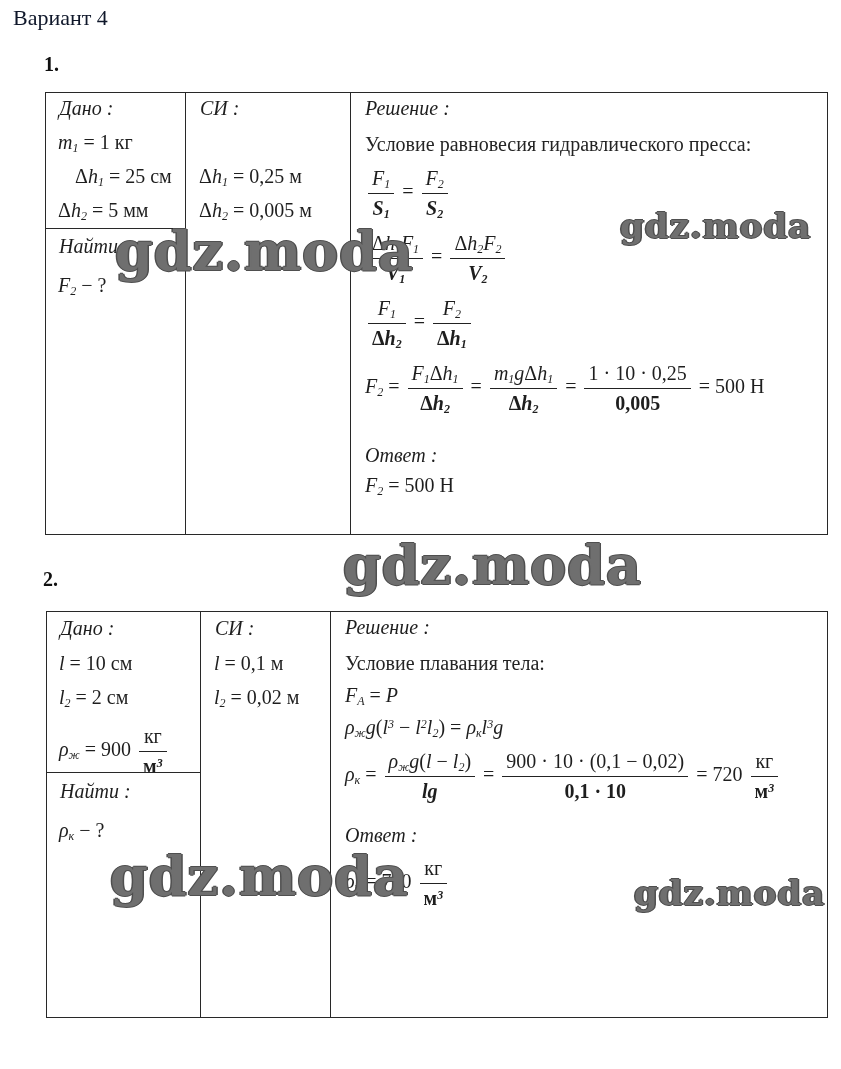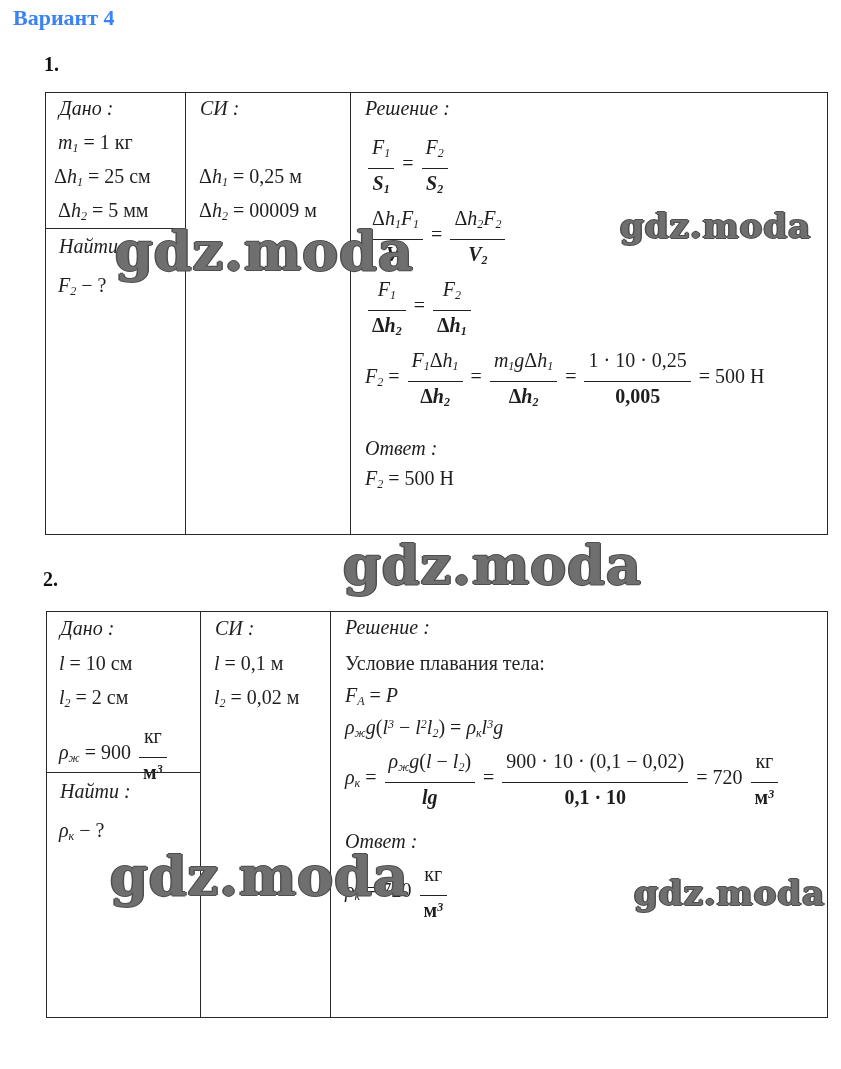--- a/index.html
+++ b/index.html
@@ -1,35 +1,35 @@
 <!DOCTYPE html>
 <html><head>
 <meta charset="utf-8">
 <style>
   html,body{margin:0;padding:0;background:#fff;}
   .page{
     position:relative;width:841px;height:1069px;background:#fff;overflow:hidden;
     font-family:"Liberation Serif","DejaVu Serif",serif;color:#1e1e1e;
   }
-  .page-title{position:absolute;left:13px;top:5px;font-weight:bold;font-size:22px;color:#3b82f6;}
+  .page-title{position:absolute;left:13px;top:5px;font-weight:normal;font-size:22px;color:#0f172a;}
   .pnum{position:absolute;font-weight:bold;font-size:20px;color:#101010;}
 
   .ptable{position:absolute;border:1.6px solid #282828;box-sizing:border-box;background:transparent;z-index:1;}
   .col{position:absolute;top:0;height:100%;box-sizing:border-box;border-right:1.6px solid #282828;}
   .col.last{border-right:none;}
   .abs{position:absolute;white-space:nowrap;}
   .sep{position:absolute;left:0;right:0;border-top:1.6px solid #282828;height:0;}
 
   .lbl{font-style:italic;font-size:20px;}
   .math{font-style:italic;font-size:20px;line-height:1.25;}
   .math .rm{font-style:normal;}
   .math sub{font-size:0.60em;vertical-align:baseline;position:relative;top:0.28em;font-style:inherit;}
   .math sup{font-size:0.60em;vertical-align:baseline;position:relative;top:-0.5em;font-style:inherit;}
   .frac{display:inline-block;vertical-align:middle;text-align:center;margin:2px 3px;}
-  .frac .num{display:block;padding:0 4px 8px;border-bottom:1.4px solid #222;}
+  .frac .num{display:block;padding:0 4px 2px;border-bottom:1.4px solid #222;}
   .frac .den{display:block;padding:2px 4px 0;font-weight:bold;}
 
   .sol{padding:4px 8px 0 14px;}
   .sol .lbl{margin-bottom:13px;}
   .sol .intro{font-style:normal;font-size:20px;margin-bottom:8px;color:#242424;}
   .sol .math{margin:6px 0;}
   .sol .ans-lbl{margin-top:26px;margin-bottom:4px;}
   .t2 .sol .math{margin:7px 0;}
   .t2 .sol .ans-lbl{margin-top:18px;}
 
@@ -48,33 +48,34 @@
 <div class="page">
 
   <div class="page-title">Вариант 4</div>
 
   <div class="pnum" style="left:44px;top:53px;">1.</div>
 
   <div class="ptable t1" style="left:45px;top:92px;width:783px;height:443px;">
     <div class="col" style="left:0;width:140px;">
       <div class="lbl abs" style="left:13px;top:4px;">Дано :</div>
       <div class="math abs" style="left:12px;top:37px;"><span>m</span><sub>1</sub><span> </span><span class="rm">= 1 кг</span></div>
-      <div class="math abs" style="left:8px;top:71px;"><span class="rm">Δ</span><span>h</span><sub>1</sub><span> </span><span class="rm">= 25 см</span></div>
+      <div class="math abs" style="left:29px;top:71px;"><span class="rm">Δ</span><span>h</span><sub>1</sub><span> </span><span class="rm">= 25 см</span></div>
       <div class="math abs" style="left:12px;top:105px;"><span class="rm">Δ</span><span>h</span><sub>2</sub><span> </span><span class="rm">= 5 мм</span></div>
       <div class="sep" style="top:135px;"></div>
       <div class="lbl abs" style="left:13px;top:142px;">Найти :</div>
       <div class="math abs" style="left:12px;top:180px;"><span>F</span><sub>2</sub><span> </span><span class="rm">− ?</span></div>
     </div>
     <div class="col" style="left:140px;width:165px;">
       <div class="lbl abs" style="left:14px;top:4px;">СИ :</div>
       <div class="math abs" style="left:13px;top:71px;"><span class="rm">Δ</span><span>h</span><sub>1</sub><span> </span><span class="rm">= 0,25 м</span></div>
-      <div class="math abs" style="left:13px;top:105px;"><span class="rm">Δ</span><span>h</span><sub>2</sub><span> </span><span class="rm">= 00009 м</span></div>
+      <div class="math abs" style="left:13px;top:105px;"><span class="rm">Δ</span><span>h</span><sub>2</sub><span> </span><span class="rm">= 0,005 м</span></div>
     </div>
     <div class="col last sol" style="left:305px;width:478px;">
       <div class="lbl">Решение :</div>
+      <div class="intro">Условие равновесия гидравлического пресса:</div>
       <div class="math"><span class="frac"><span class="num"><span>F</span><sub>1</sub></span><span class="den"><span>S</span><sub>1</sub></span></span><span> </span><span class="rm">=</span><span> </span><span class="frac"><span class="num"><span>F</span><sub>2</sub></span><span class="den"><span>S</span><sub>2</sub></span></span></div>
       <div class="math"><span class="frac"><span class="num"><span class="rm">Δ</span><span>h</span><sub>1</sub><span>F</span><sub>1</sub></span><span class="den"><span>V</span><sub>1</sub></span></span><span> </span><span class="rm">=</span><span> </span><span class="frac"><span class="num"><span class="rm">Δ</span><span>h</span><sub>2</sub><span>F</span><sub>2</sub></span><span class="den"><span>V</span><sub>2</sub></span></span></div>
       <div class="math"><span class="frac"><span class="num"><span>F</span><sub>1</sub></span><span class="den"><span class="rm">Δ</span><span>h</span><sub>2</sub></span></span><span> </span><span class="rm">=</span><span> </span><span class="frac"><span class="num"><span>F</span><sub>2</sub></span><span class="den"><span class="rm">Δ</span><span>h</span><sub>1</sub></span></span></div>
       <div class="math"><span>F</span><sub>2</sub><span> </span><span class="rm">=</span><span> </span><span class="frac"><span class="num"><span>F</span><sub>1</sub><span class="rm">Δ</span><span>h</span><sub>1</sub></span><span class="den"><span class="rm">Δ</span><span>h</span><sub>2</sub></span></span><span> </span><span class="rm">=</span><span> </span><span class="frac"><span class="num"><span>m</span><sub>1</sub><span>g</span><span class="rm">Δ</span><span>h</span><sub>1</sub></span><span class="den"><span class="rm">Δ</span><span>h</span><sub>2</sub></span></span><span> </span><span class="rm">=</span><span> </span><span class="frac"><span class="num"><span class="rm">1 · 10 · 0,25</span></span><span class="den"><span class="rm">0,005</span></span></span><span> </span><span class="rm">= 500 Н</span></div>
       <div class="lbl ans-lbl">Ответ :</div>
       <div class="math"><span>F</span><sub>2</sub><span> </span><span class="rm">= 500 Н</span></div>
     </div>
   </div>
 
   <div class="pnum" style="left:43px;top:568px;">2.</div>

